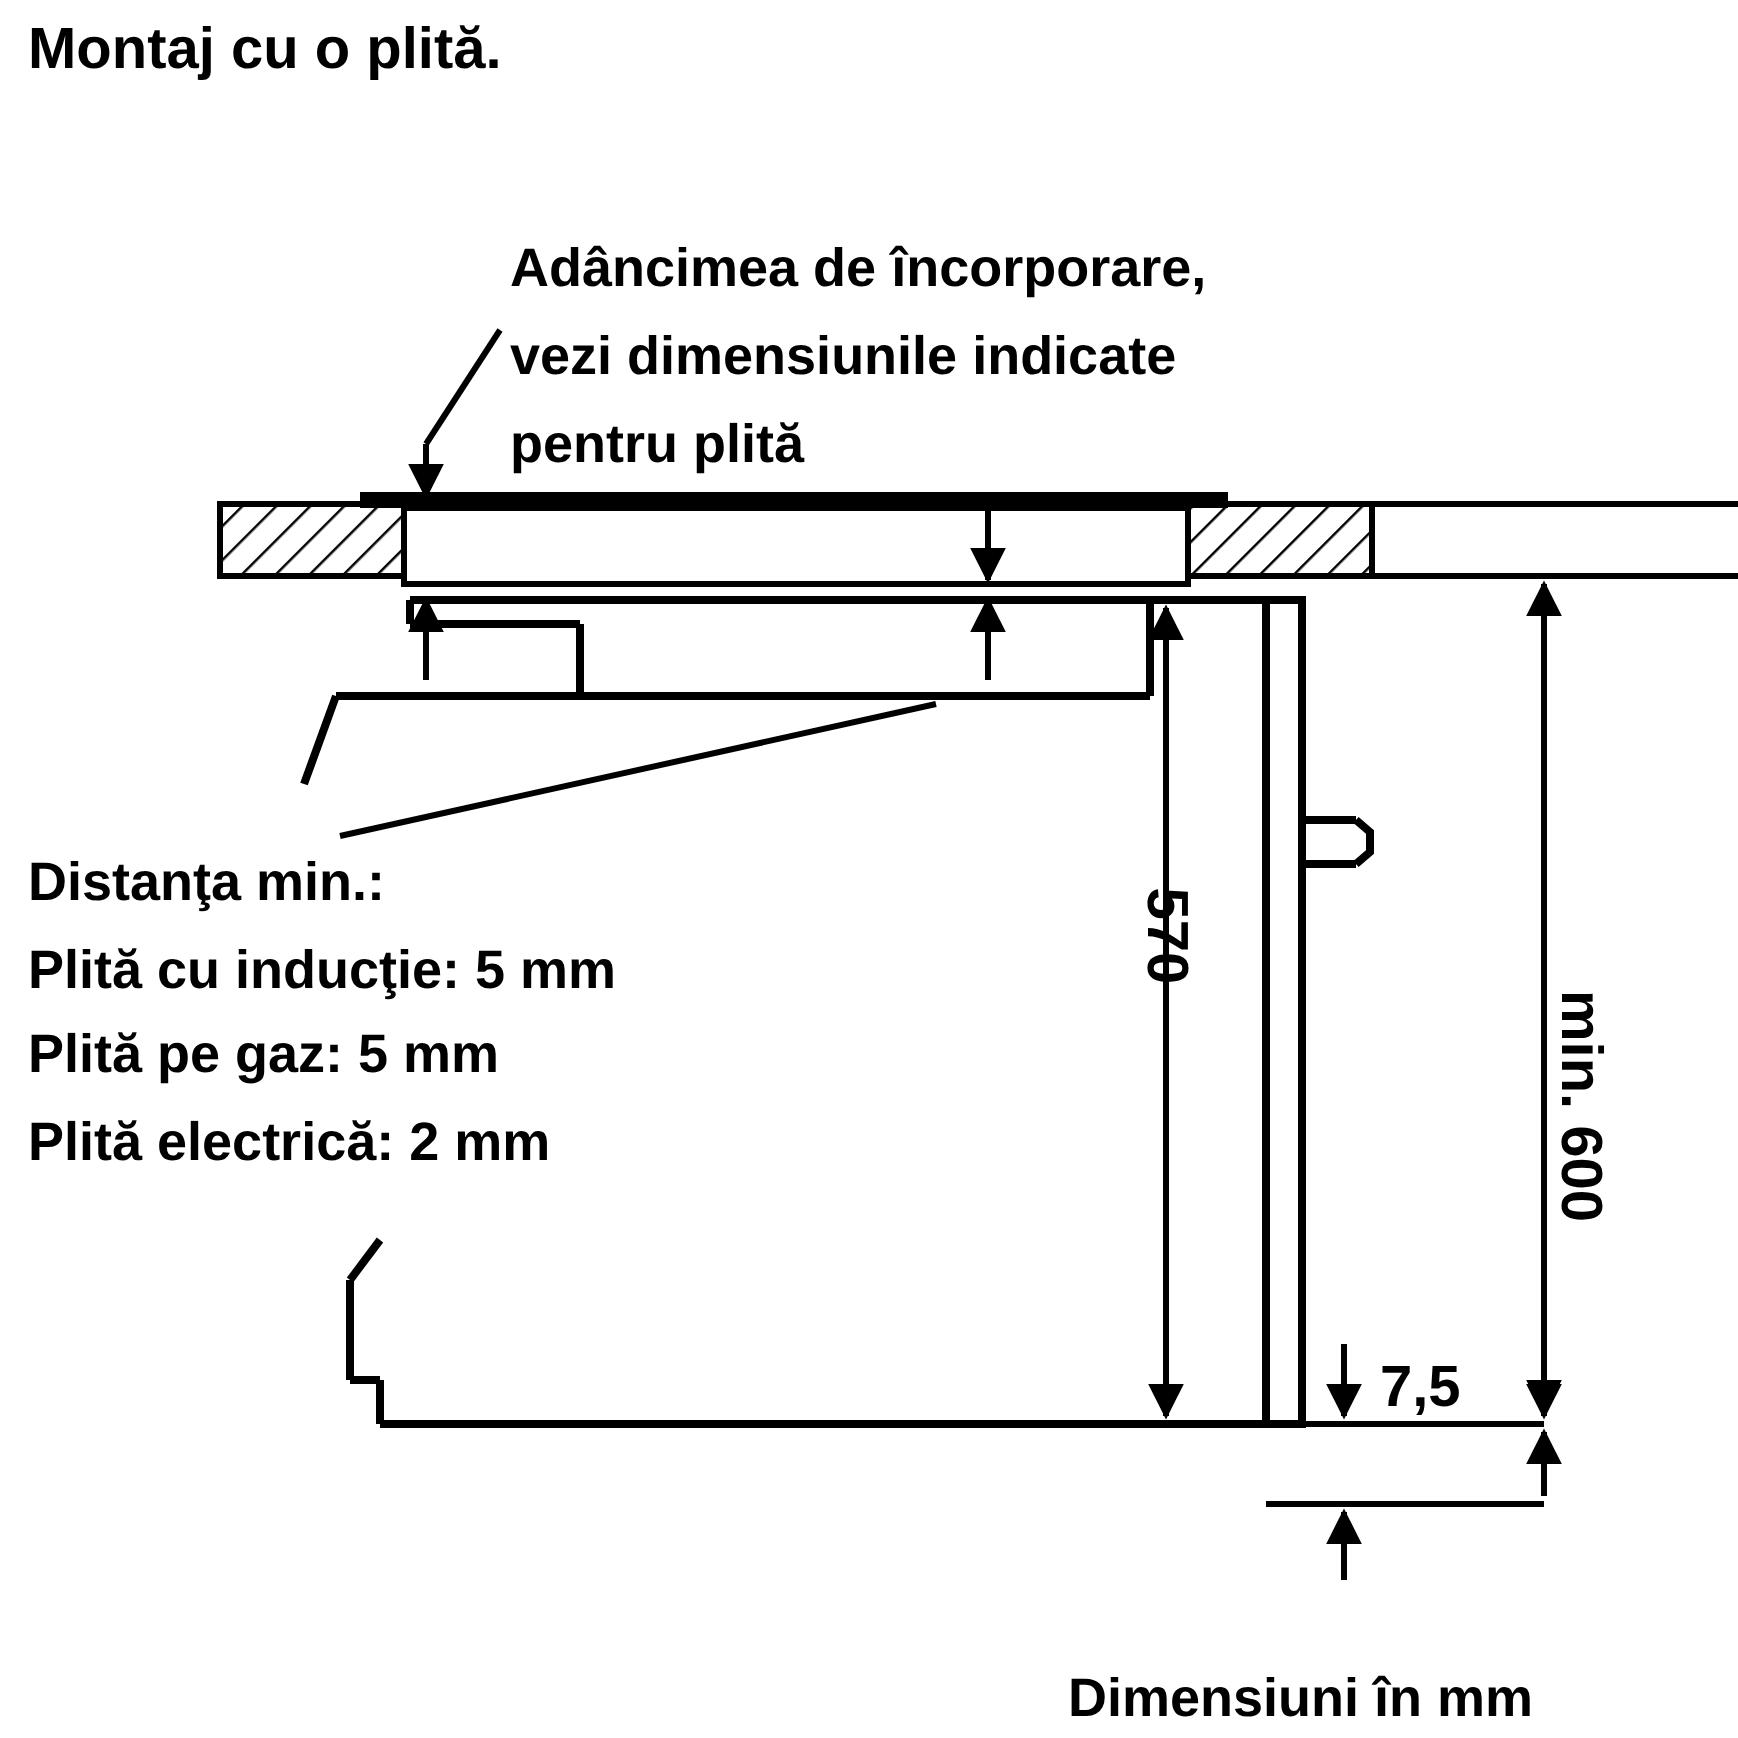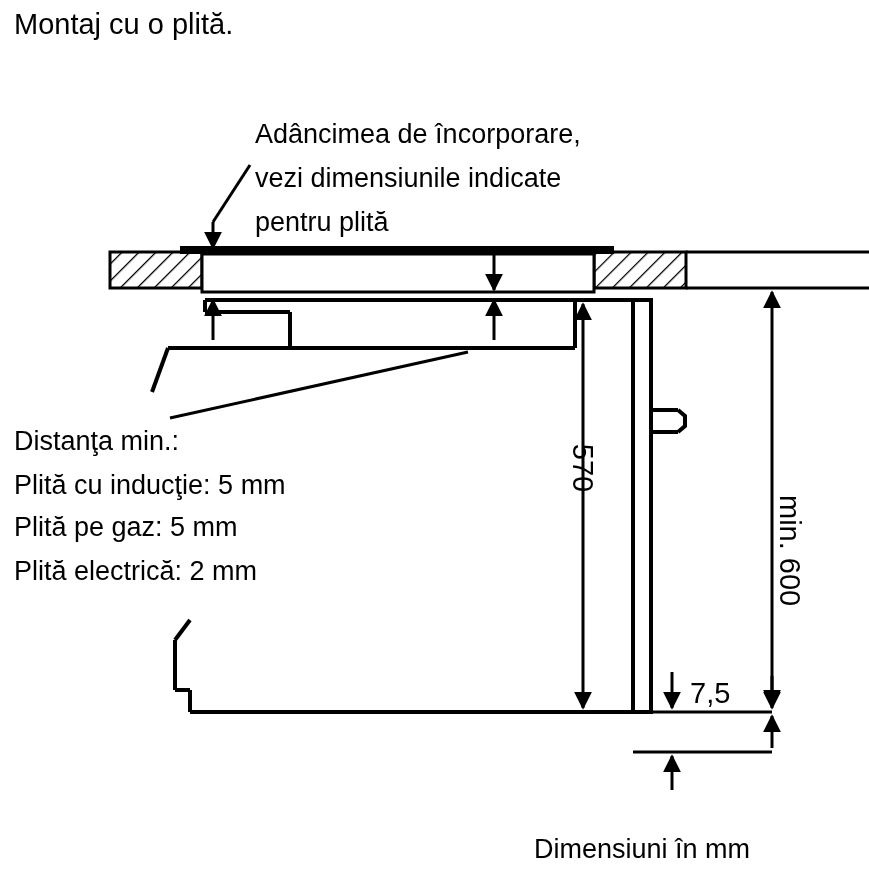--- a/index.html
+++ b/index.html
@@ -11,20 +11,21 @@
     width: 869px;
     height: 869px;
     font-family: "Liberation Sans", sans-serif;
     color: #000000;
     overflow: hidden;
   }
   #root {
     position: relative;
     width: 869px;
     height: 757px;
+    font-weight: bold;
   }
   svg.diagram {
     position: absolute;
     left: 0;
     top: 0;
     width: 869px;
     height: 869px;
   }
   text {
     font-family: "Liberation Sans", sans-serif;

